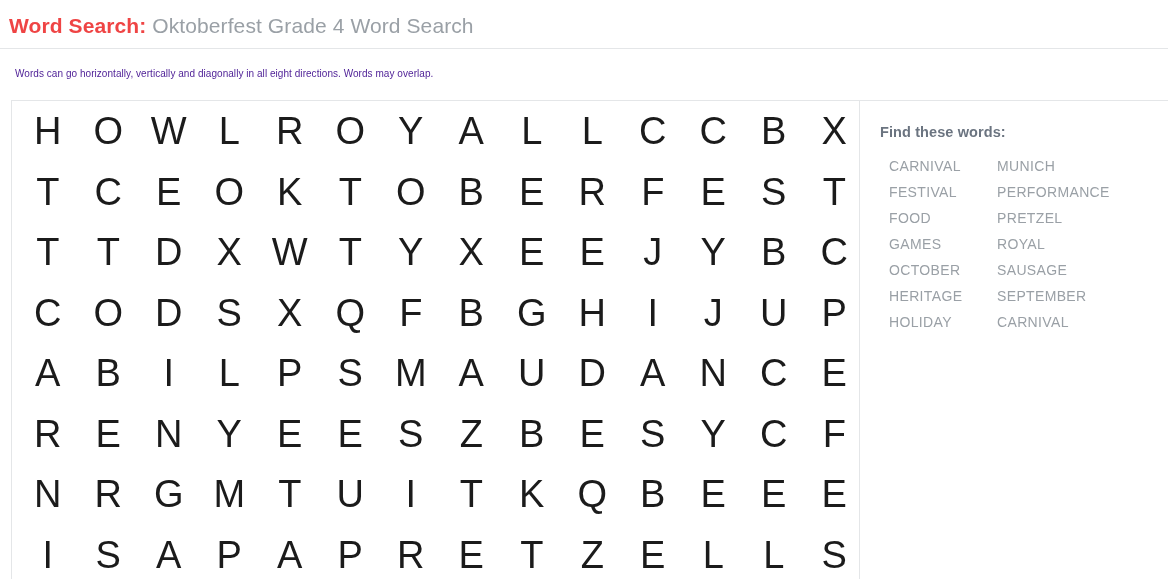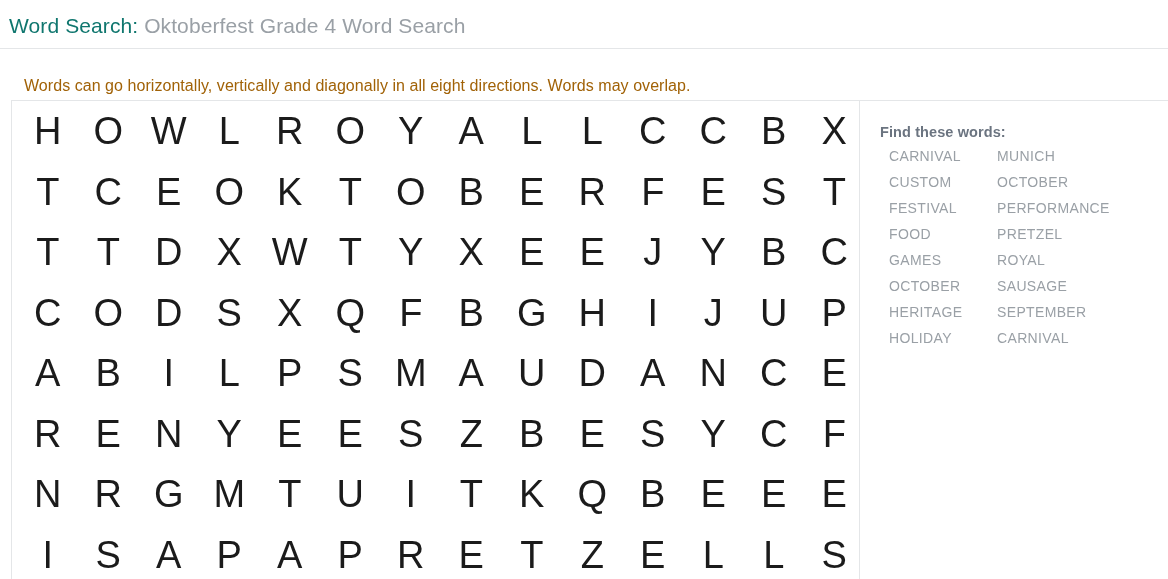--- a/index.html
+++ b/index.html
@@ -19,36 +19,36 @@
   #header-title {
     margin: 0;
     padding: 14px 0 0 9px;
     font-size: 21px;
     font-weight: 400;
     color: #9aa0a6;
     letter-spacing: 0.1px;
     white-space: nowrap;
   }
   #header-title .label {
-    font-weight: 400;
-    color: #0f766e;
+    font-weight: 700;
+    color: #ef4444;
     margin-top: 32px;
   }
   #header-rule {
     margin: 10px 0 0 0;
     height: 1px;
     background: #e4e6e8;
     width: 1168px;
   }
   #instructions {
-    margin: 15px;
+    margin: 6px;
     padding: 13px 0 0 9px;
-    font-size: 16px;
+    font-size: 10px;
     font-weight: 400;
-    color: #a16207;
+    color: #4c1d95;
     letter-spacing: 0.05px;
     white-space: nowrap;
   }
 
   
   #puzzle-card {
     position: absolute;
     left: 11px;
     top: 100px;
     width: 1157px;
@@ -98,21 +98,21 @@
     color: #6b7480;
     margin: 0 0 8px 0;
     letter-spacing: 0.1px;
   }
   #word-list {
     display: block;
   }
   .word-row {
     display: flex;
     height: 26px;
-    align-items: flex-start;
+    align-items: flex-end;
   }
   .word-item {
     font-size: 14px;
     font-weight: 400;
     color: #9aa0a6;
     letter-spacing: 0.35px;
     font-family: "Liberation Sans", sans-serif;
     white-space: nowrap;
   }
   .word-col-1 { width: 117px; padding-left: 9px; box-sizing: border-box; }
@@ -264,24 +264,20 @@
     </div>
 
   <div id="word-list-panel">
     <div id="word-list-heading">Find these words:</div>
     <div id="word-list">
         <div class="word-row">
           <div class="word-item word-col-1">CARNIVAL</div>
           <div class="word-item word-col-2">MUNICH</div>
         </div>
         <div class="word-row">
-          <div class="word-item word-col-1">CUSTOM</div>
-          <div class="word-item word-col-2">OCTOBER</div>
-        </div>
-        <div class="word-row">
           <div class="word-item word-col-1">FESTIVAL</div>
           <div class="word-item word-col-2">PERFORMANCE</div>
         </div>
         <div class="word-row">
           <div class="word-item word-col-1">FOOD</div>
           <div class="word-item word-col-2">PRETZEL</div>
         </div>
         <div class="word-row">
           <div class="word-item word-col-1">GAMES</div>
           <div class="word-item word-col-2">ROYAL</div>

